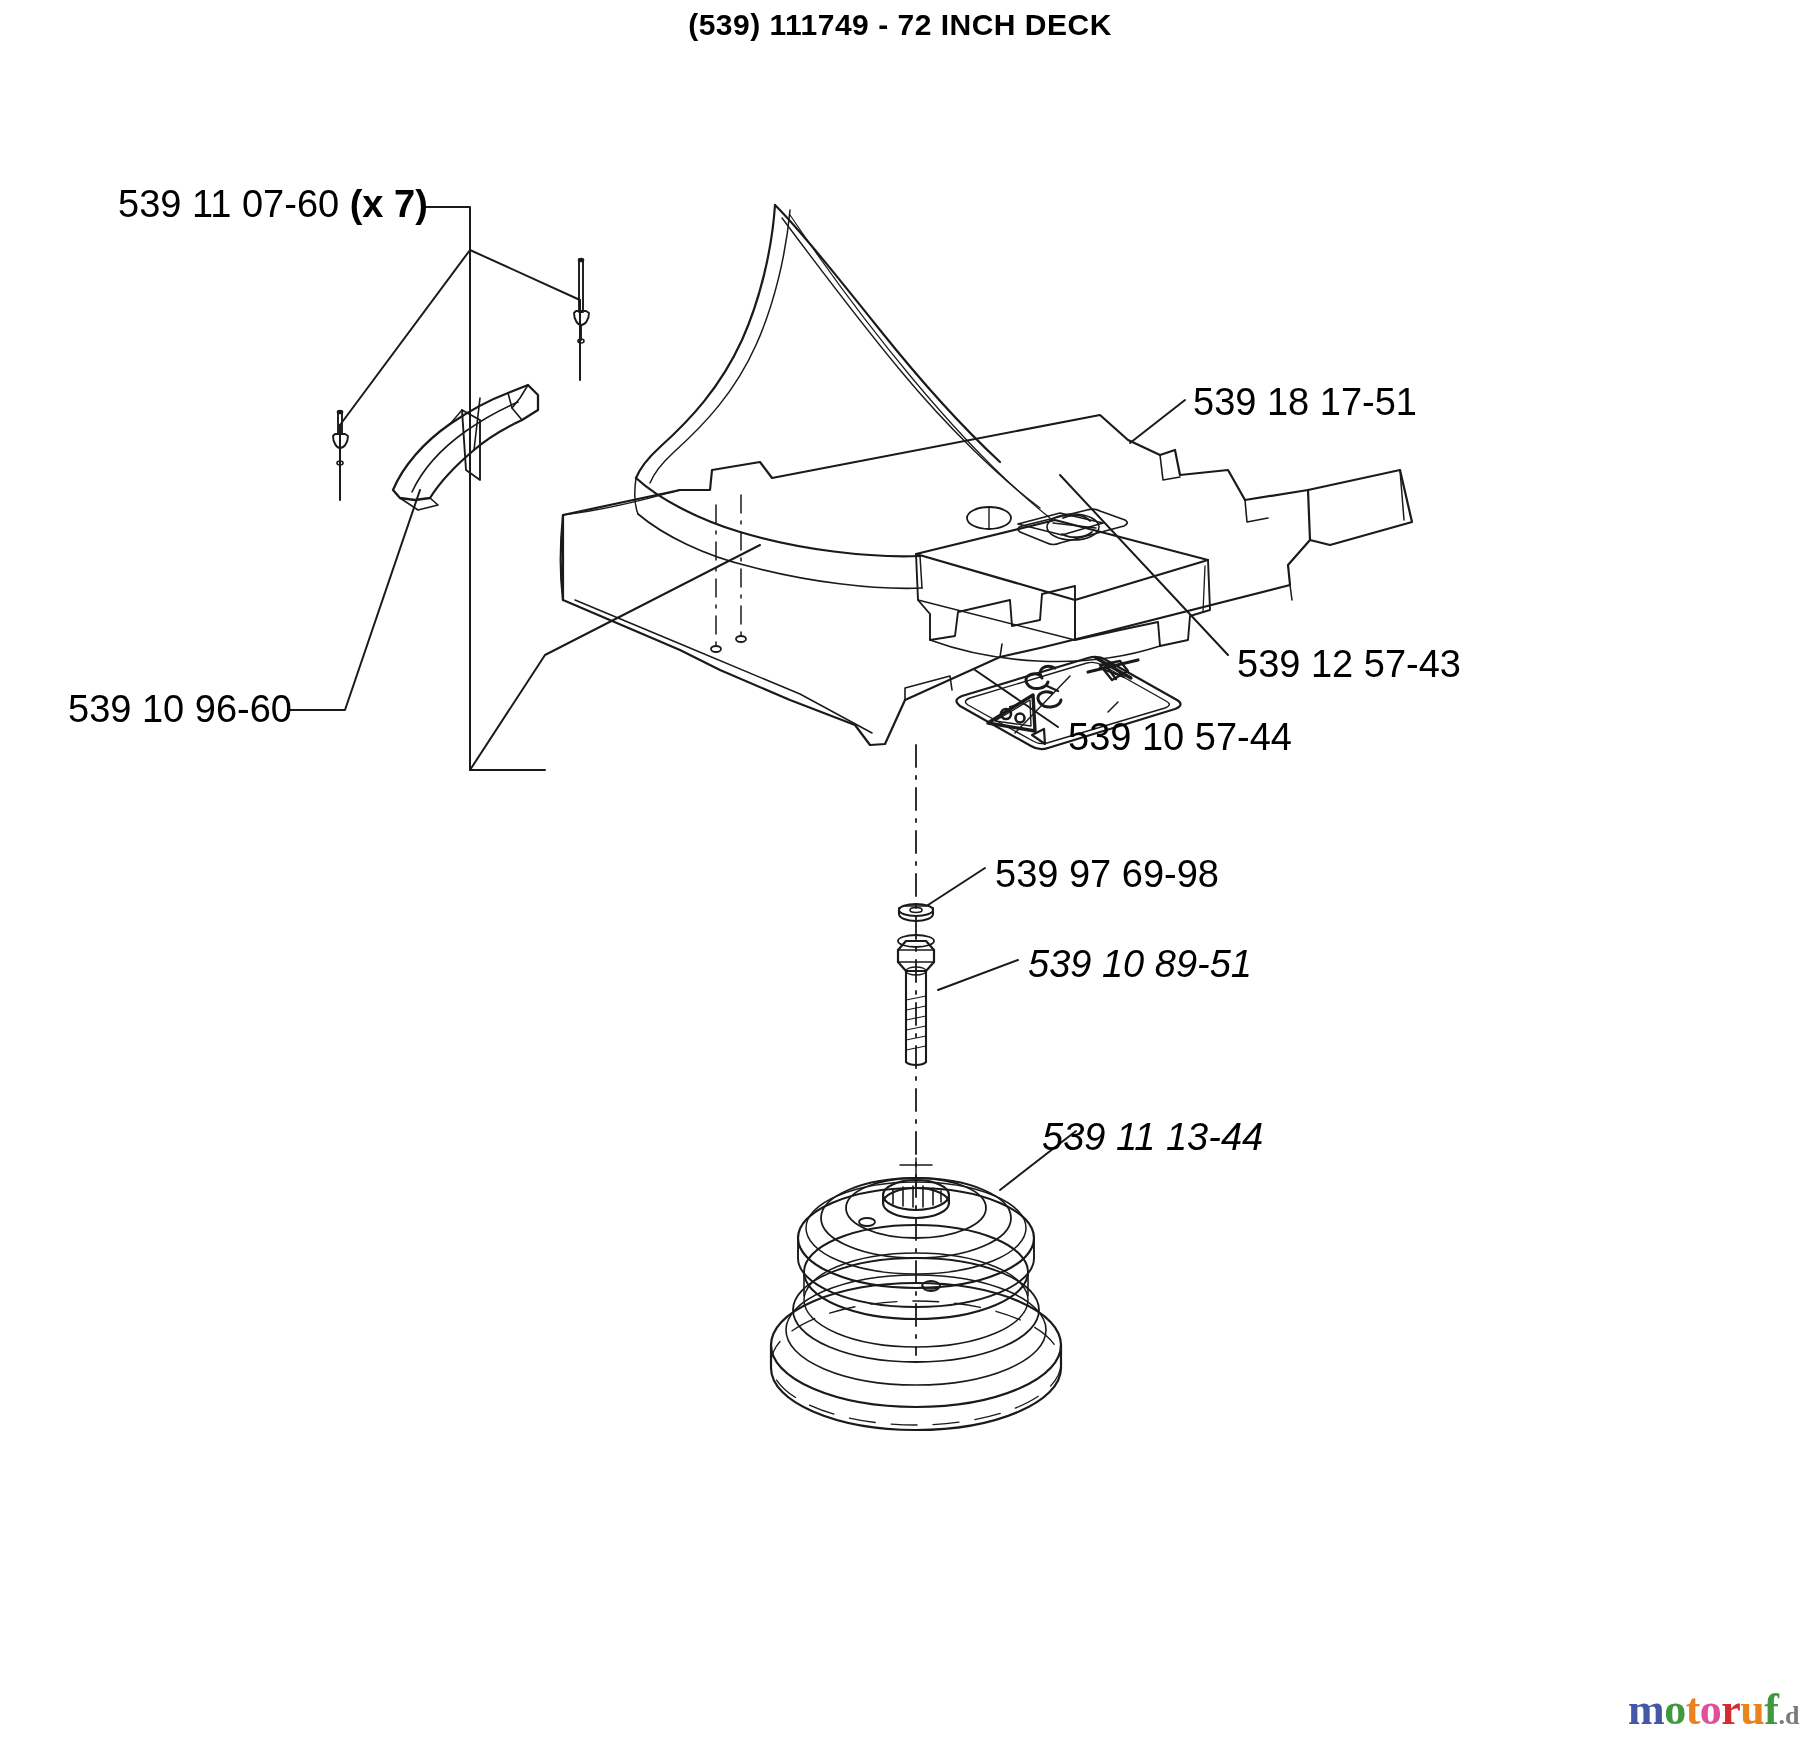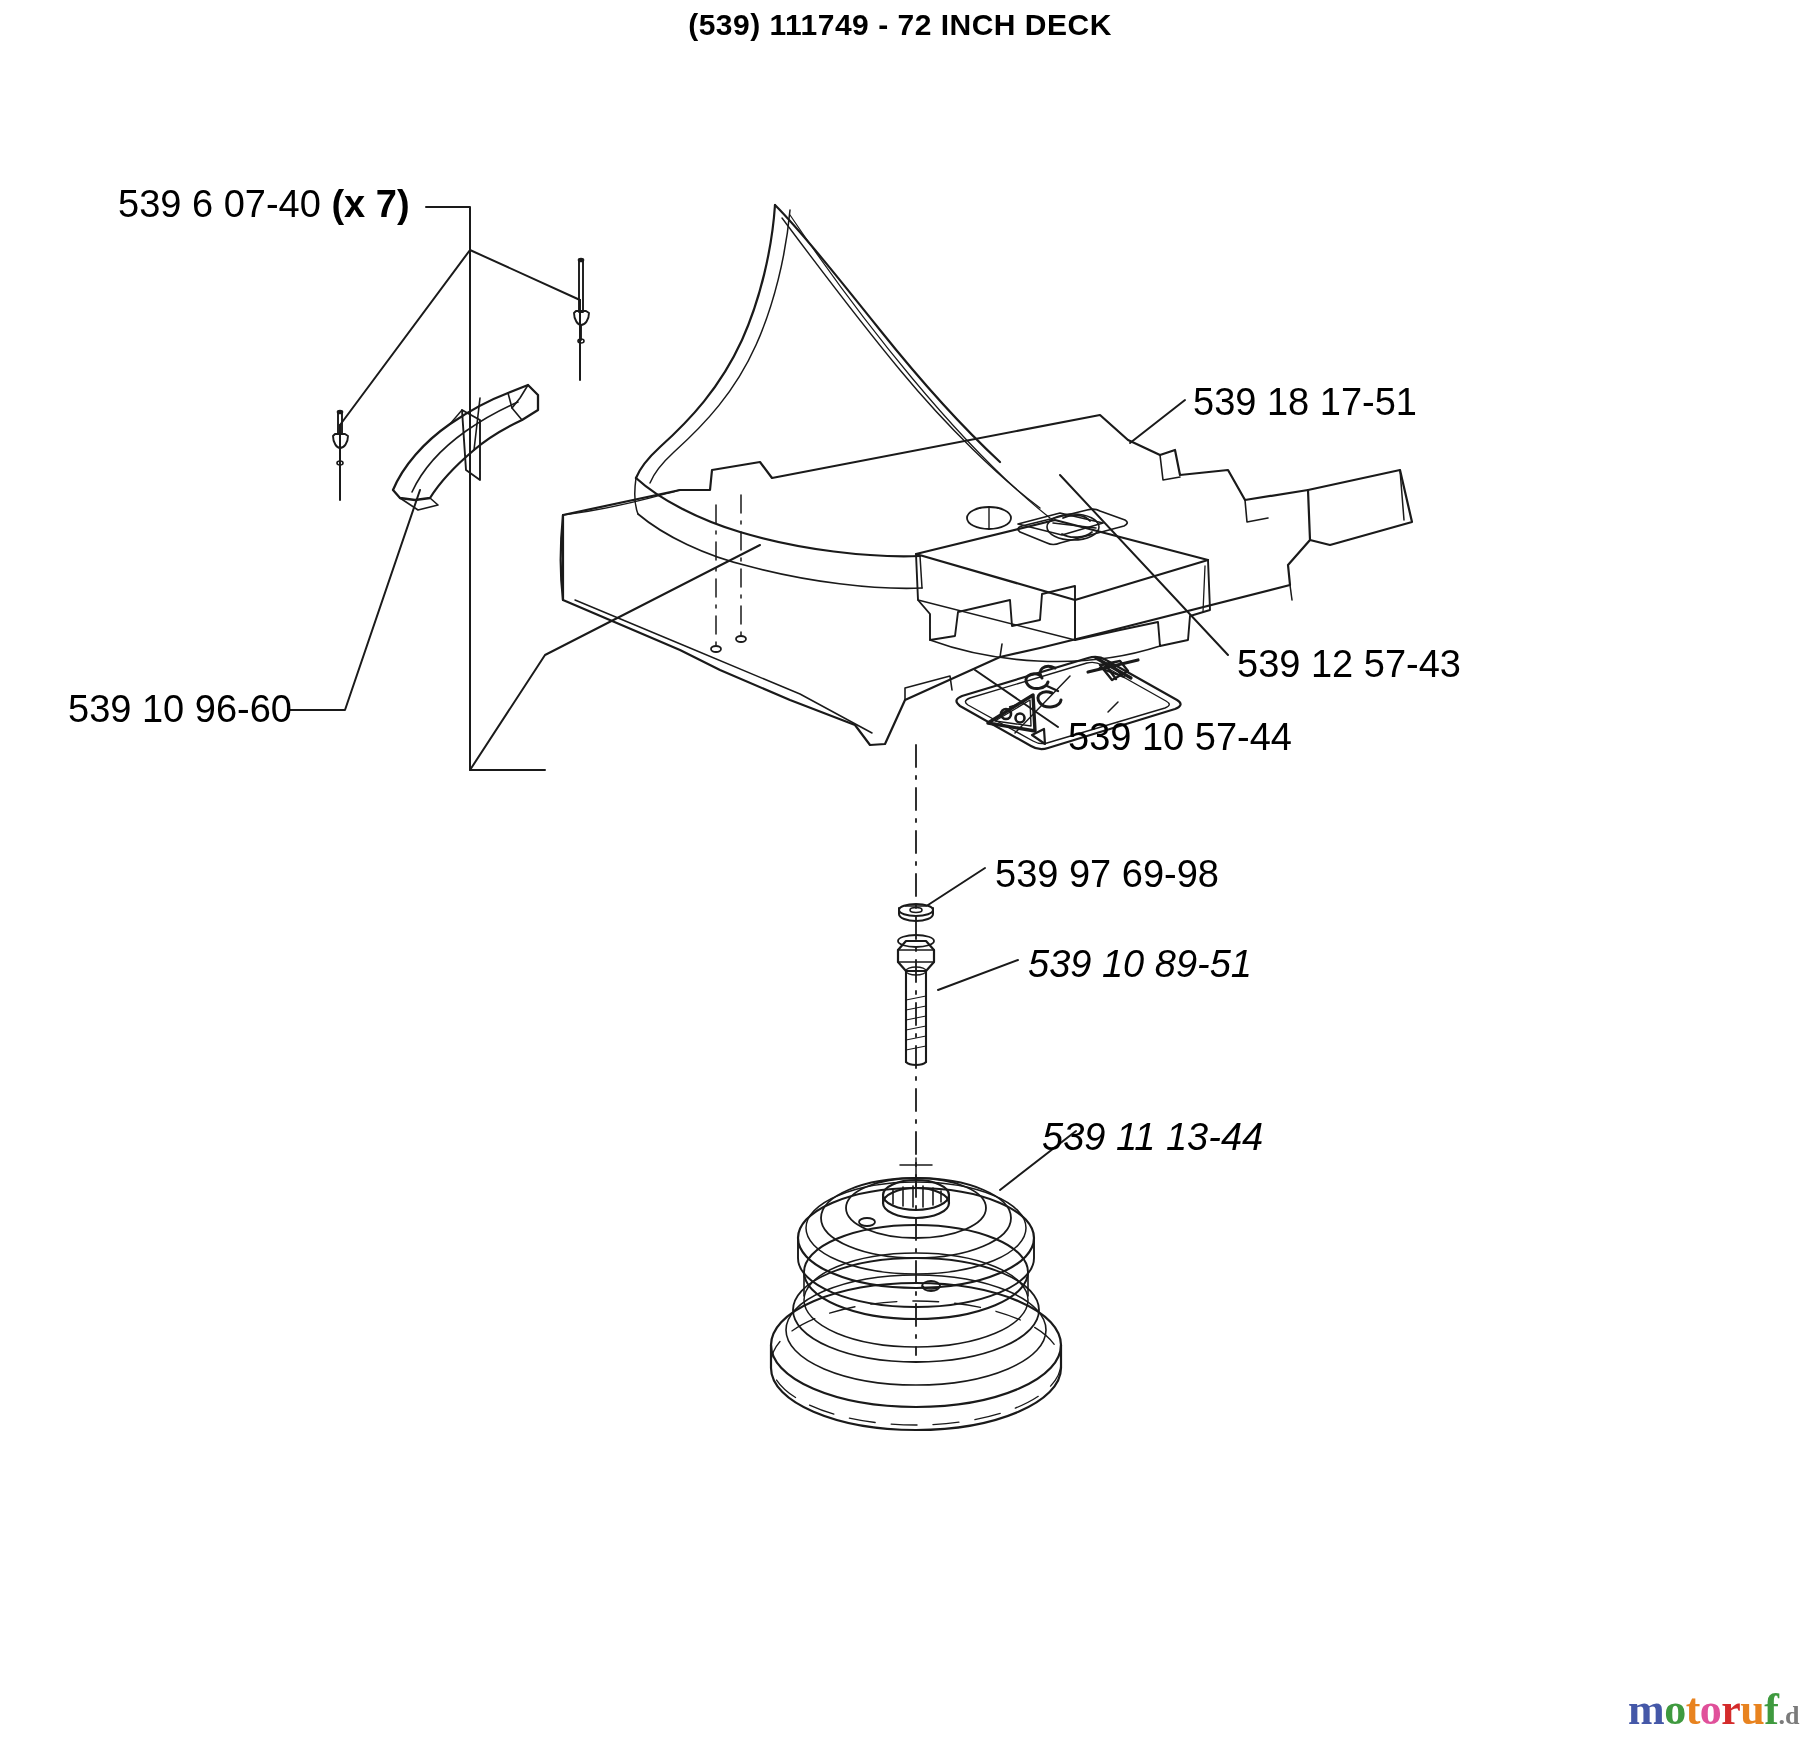--- a/index.html
+++ b/index.html
@@ -353,21 +353,21 @@
         <path d="M923 1286 C 925 1290, 937 1290, 940 1286" stroke-width="1.4"></path>
 
         <path d="M916 1158 L916 1186" stroke-width="1.5"></path>
         <path d="M900 1165 L932 1165" stroke-width="1.5"></path>
       </g>
 
     </g>
   </svg>
 
   <div class="callout-label" style="left:118px; top:185px;">
-    <span>539 6 07-40</span>
+    <span>539 11 07-60</span>
     <span class="mult">(x 7)</span>
   </div>
 
   <div class="callout-label" style="left:68px; top:690px;text-align:center;">
     <span>539 10 96-60</span>
   </div>
 
   <div class="callout-label" style="left:1193px; top:383px;">
     <span>539 18 17-51</span>
   </div>

